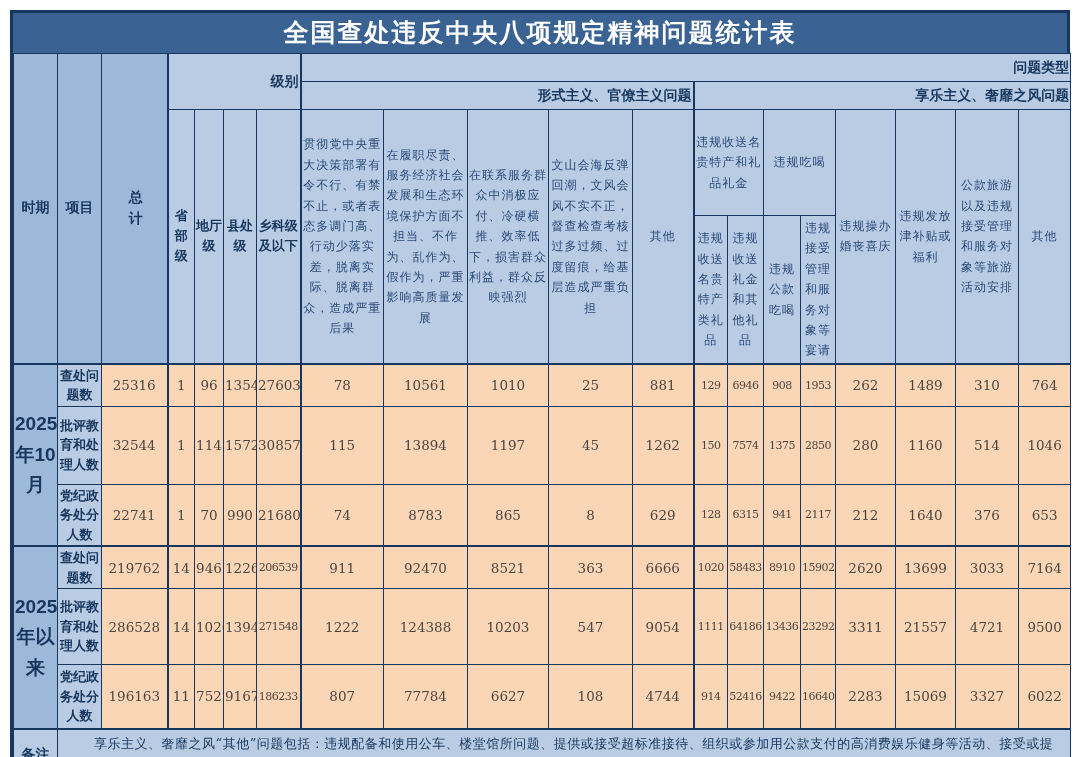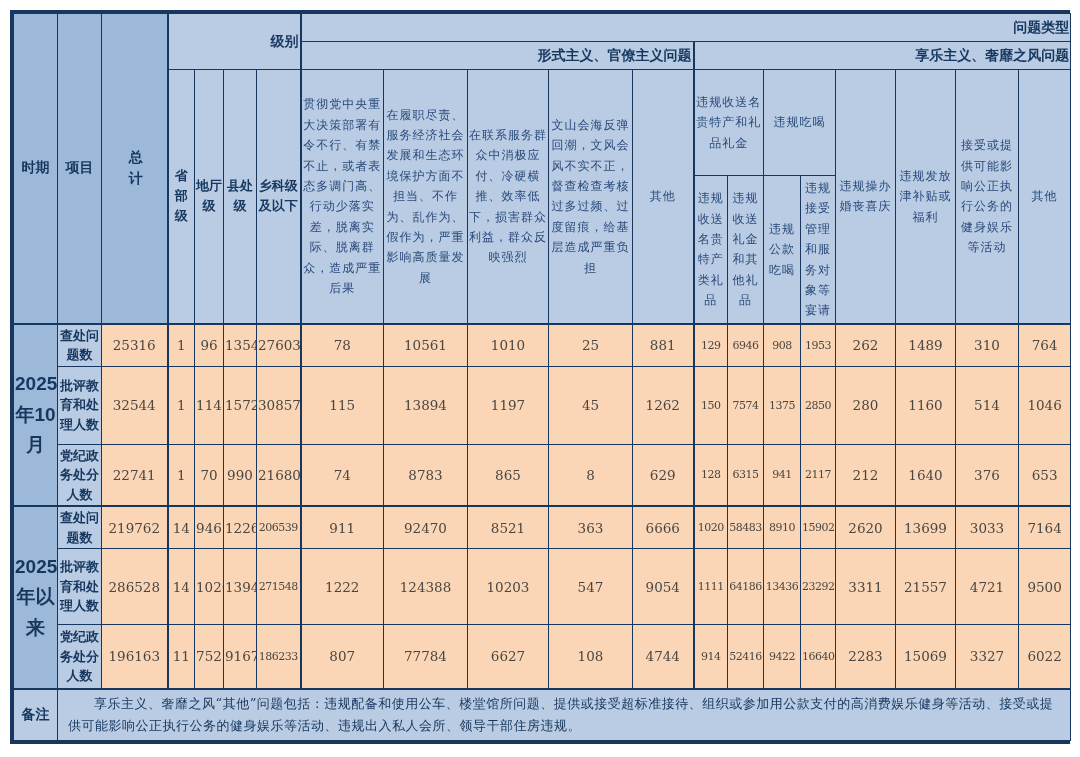--- a/index.html
+++ b/index.html
@@ -30,20 +30,21 @@
   .w-narrow{display:inline-block;width:1.2em;line-height:1.5;text-align:right;}
   .note-row td{height:46px;}
   .note-label{background:#B9CCE3;color:#17375E;font-weight:bold;font-size:14px;}
   .note-text{background:#B9CCE3;color:#17375E;text-align:left;font-size:13px;line-height:1.7;
     font-family:"DejaVu Serif","Liberation Serif",serif;padding:2px 10px;text-indent:2em;letter-spacing:0.5px;border-top-width:2px;}
 </style>
 </head>
 <body>
 
 <div class="wrap">
+  <div class="title-bar">全国查处违反中央八项规定精神问题统计表</div>
 
   <table>
     <colgroup>
       <col class="c-period">
         <col class="c-item">
         <col class="c-total">
       <col class="c-l1">
         <col class="c-l2">
         <col class="c-l3">
         <col class="c-l4">
@@ -81,21 +82,21 @@
       <th class="hsub" rowspan="2">乡科级及以下</th>
       <th class="hdesc bl2" rowspan="2">贯彻党中央重大决策部署有令不行、有禁不止，或者表态多调门高、行动少落实差，脱离实际、脱离群众，造成严重后果</th>
       <th class="hdesc" rowspan="2">在履职尽责、服务经济社会发展和生态环境保护方面不担当、不作为、乱作为、假作为，严重影响高质量发展</th>
       <th class="hdesc" rowspan="2">在联系服务群众中消极应付、冷硬横推、效率低下，损害群众利益，群众反映强烈</th>
       <th class="hdesc" rowspan="2">文山会海反弹回潮，文风会风不实不正，督查检查考核过多过频、过度留痕，给基层造成严重负担</th>
       <th class="hdesc" rowspan="2">其他</th>
       <th class="hdesc bl2" colspan="2">违规收送名贵特产和礼品礼金</th>
       <th class="hdesc" colspan="2">违规吃喝</th>
       <th class="hdesc" rowspan="2">违规操办婚丧喜庆</th>
       <th class="hdesc" rowspan="2">违规发放津补贴或福利</th>
-      <th class="hdesc" rowspan="2">接受或提供可能影响公正执行公务的健身娱乐等活动</th>
+      <th class="hdesc" rowspan="2">公款旅游以及违规接受管理和服务对象等旅游活动安排</th>
       <th class="hdesc" rowspan="2">其他</th>
     </tr>
     <tr class="hr5">
       <th class="hdesc bl2">违规收送名贵特产类礼品</th>
       <th class="hdesc">违规收送礼金和其他礼品</th>
       <th class="hdesc">违规公款吃喝</th>
       <th class="hdesc">违规接受管理和服务对象等宴请</th>
     </tr>
 
     <tr class="h40">

